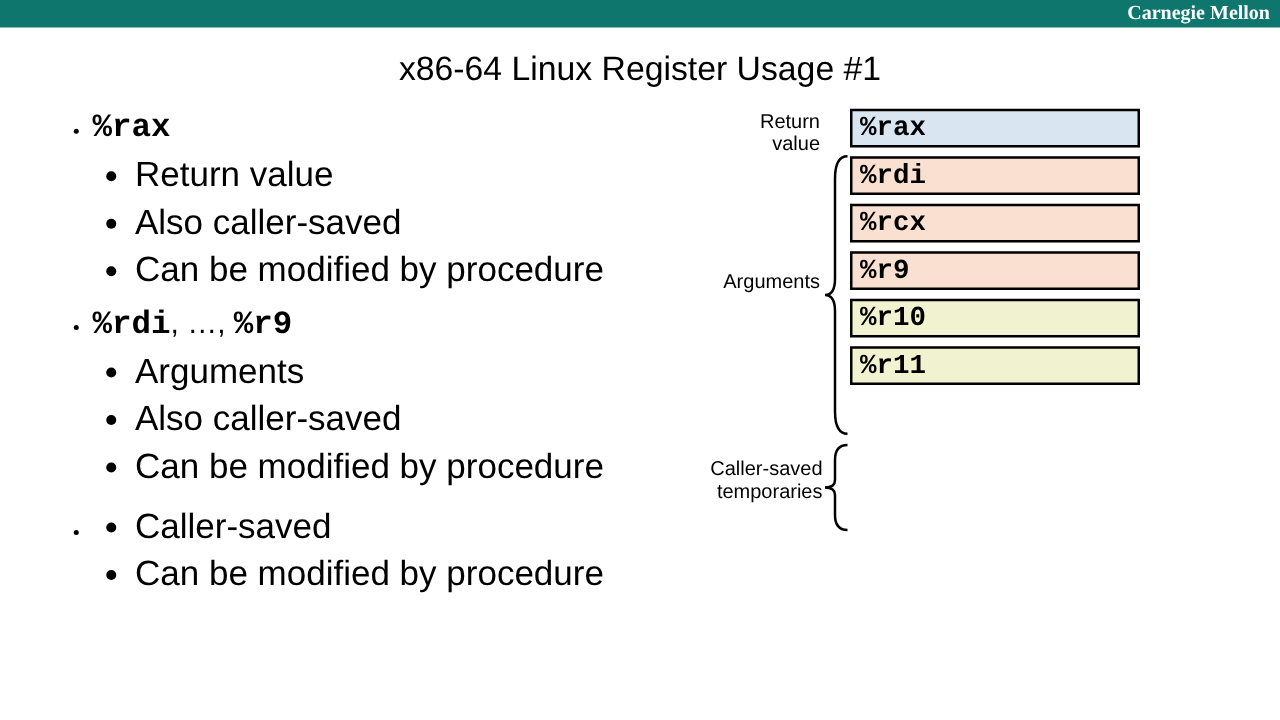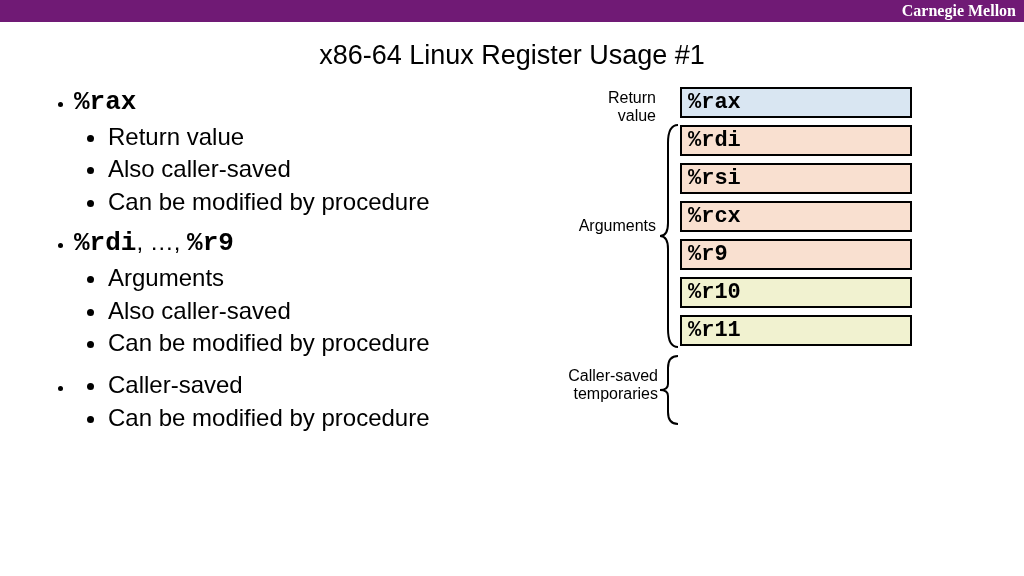--- a/index.html
+++ b/index.html
@@ -1,26 +1,26 @@
 <!DOCTYPE html>
 <html><head>
 <meta charset="utf-8">
 <style>
   html,body{margin:0;padding:0;width:1024px;height:576px;background:#fff;font-family:Arial,Helvetica,sans-serif;color:#000;}
-  .topbar{width:100%;height:22px;background:#701a75;position:relative;}
+  .topbar{width:100%;height:22px;background:#0f766e;position:relative;}
   .brand{position:absolute;right:8px;top:0;height:22px;line-height:22px;color:#fff;font-family:"Times New Roman",serif;font-weight:bold;font-size:16px;}
   .title{font-size:27px;text-align:center;margin:18px 0 16px 0;font-weight:400;}
   .body{position:relative;width:100%;}
   .left{position:absolute;left:50px;top:0;width:460px;}
   ul.outer{list-style:disc;padding-left:24px;margin:0;}
   ul.outer>li{margin-bottom:6px;}
   .reg{font-family:"Courier New",monospace;font-weight:bold;font-size:26px;}
   .regline{font-size:24px;}
   ul.inner{list-style:disc;padding-left:34px;margin:4px 0 10px 0;}
-  ul.inner>li{font-size:24px;line-height:1.35;}
+  ul.inner>li{font-size:28px;line-height:1.35;}
   .right{position:absolute;left:560px;top:0;}
   .boxcol{position:absolute;left:120px;top:0;}
   .rbox{width:222px;height:27px;border:2px solid #000;margin-bottom:7px;padding-left:6px;font-family:"Courier New",monospace;font-weight:bold;font-size:22px;line-height:27px;}
   .c-blue{background:#d9e6f2;}
   .c-peach{background:#f9e0d0;}
   .c-yellow{background:#f1f2d0;}
   .lab{position:absolute;font-weight:normal;font-size:16px;text-align:right;line-height:1.1;}
   .brace{position:absolute;}
 </style>
 </head>
@@ -78,21 +78,20 @@
     <svg class="brace" style="left:100px;top:36px;" width="20" height="226">
       <path d="M18 2 Q8 2 8 20 L8 100 Q8 113 0 113 Q8 113 8 126 L8 206 Q8 224 18 224" stroke="#000" stroke-width="2" fill="none"></path>
     </svg>
     <svg class="brace" style="left:100px;top:267px;" width="20" height="72">
       <path d="M18 2 Q8 2 8 14 L8 30 Q8 36 0 36 Q8 36 8 42 L8 58 Q8 70 18 70" stroke="#000" stroke-width="2" fill="none"></path>
     </svg>
 
     <div class="boxcol">
       <div class="rbox c-blue">%rax</div>
       <div class="rbox c-peach">%rdi</div>
-      <div class="rbox c-peach">%rsi</div>
       <div class="rbox c-peach">%rcx</div>
       <div class="rbox c-peach">%r9</div>
       <div class="rbox c-yellow">%r10</div>
       <div class="rbox c-yellow">%r11</div>
     </div>
   </div>
 
 </div>
 
 </body></html>

